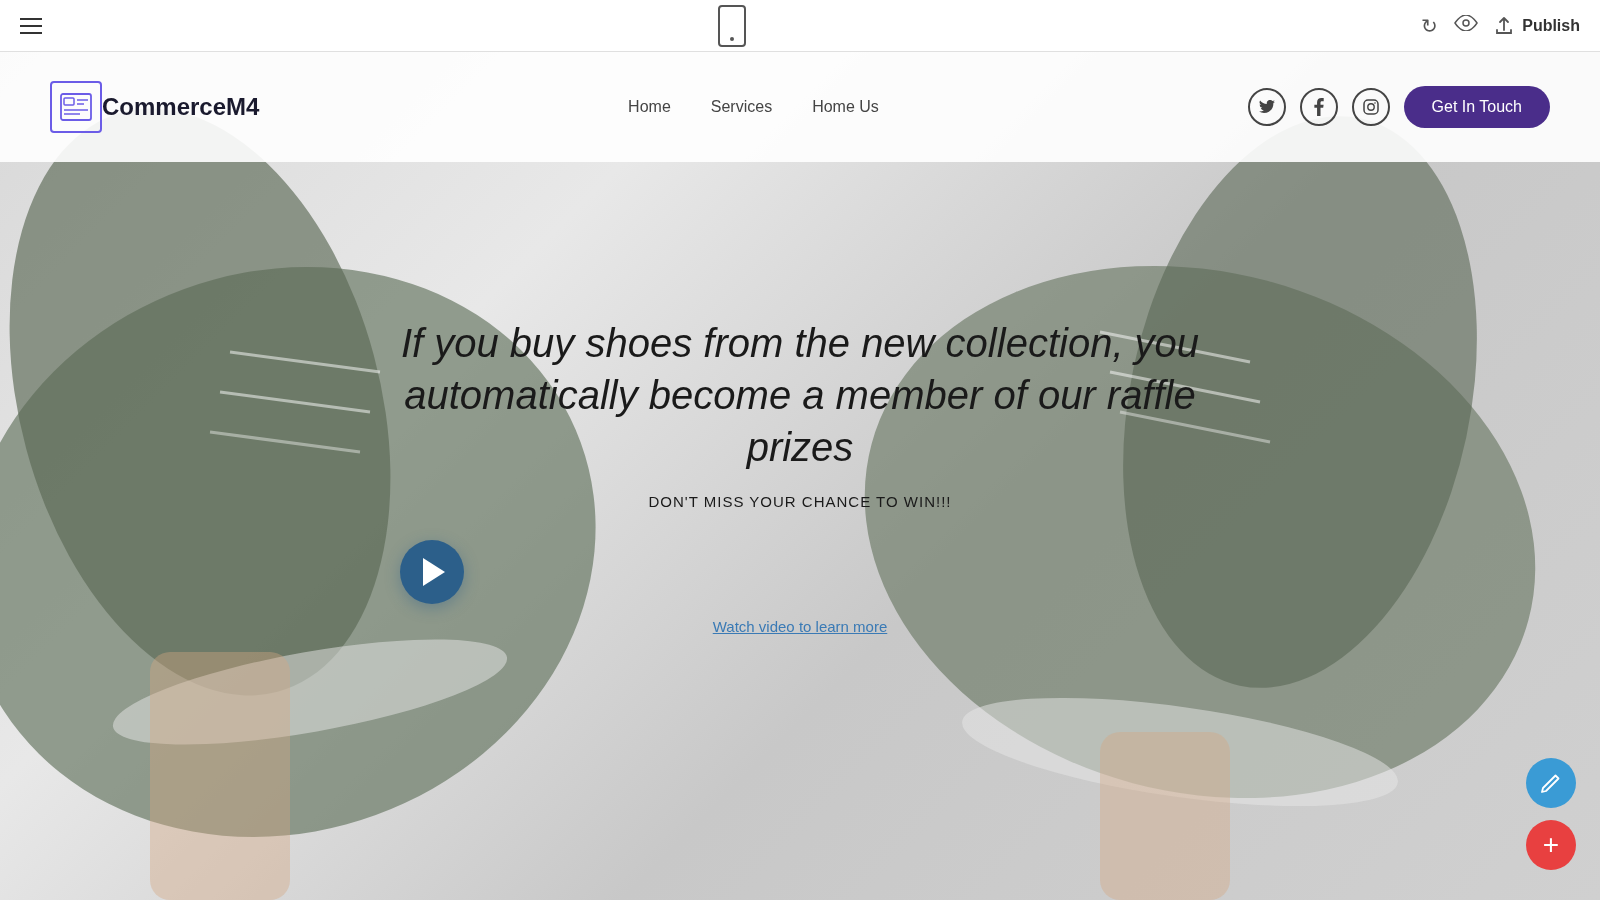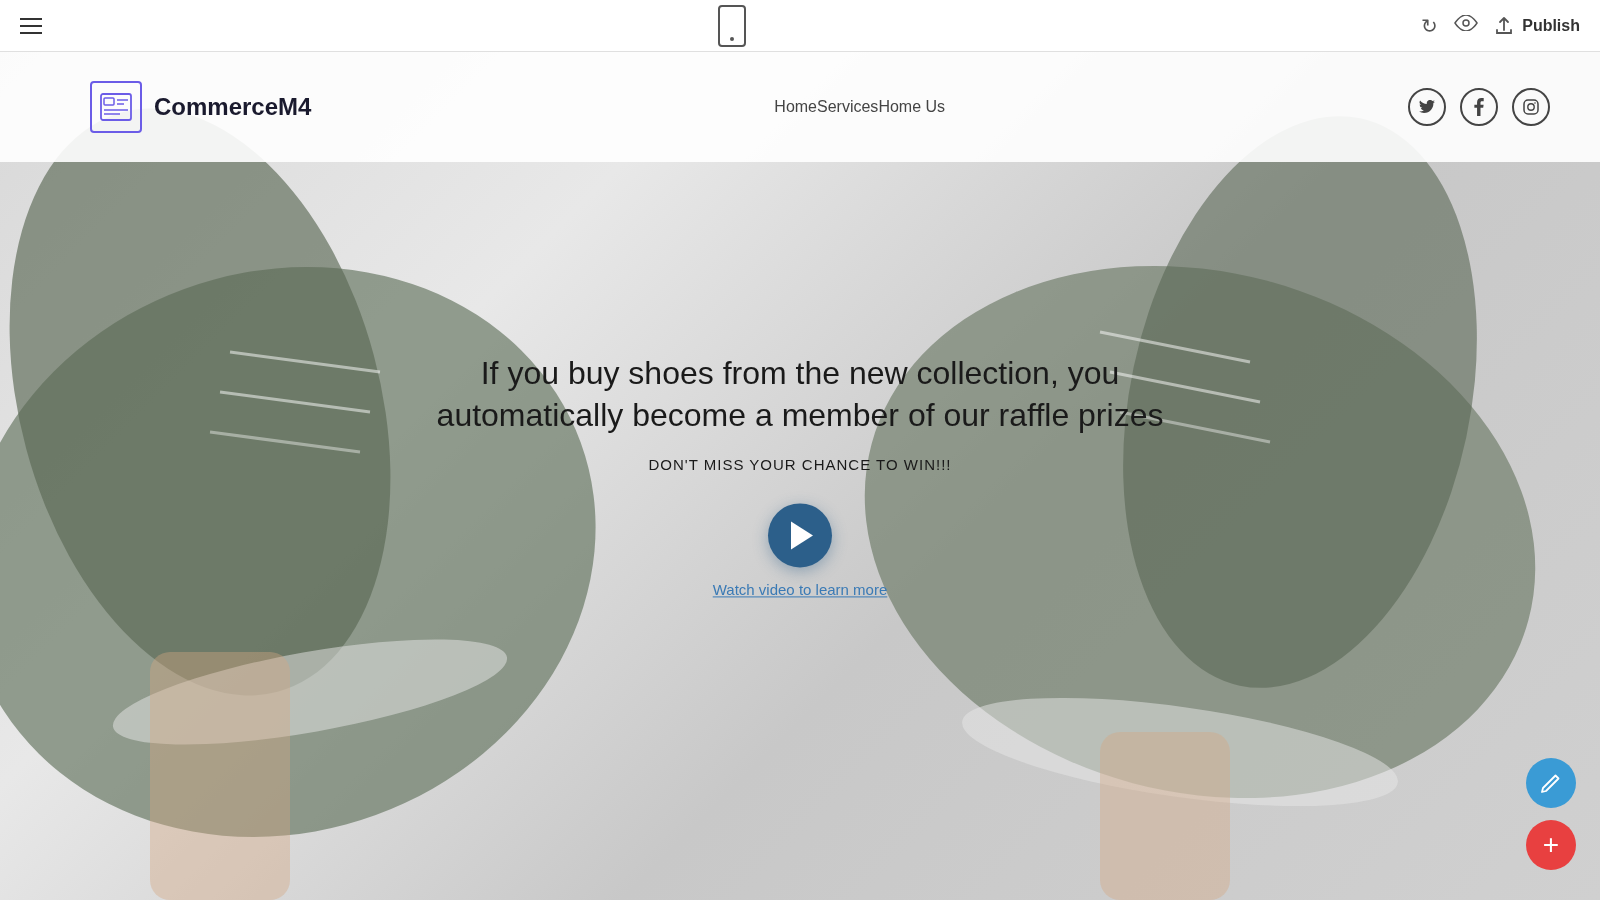--- a/index.html
+++ b/index.html
@@ -81,37 +81,37 @@
       height: 110px;
       background: rgba(255,255,255,0.9);
       display: flex;
       align-items: center;
       justify-content: space-between;
       padding: 0 50px;
       z-index: 10;
     }
 
     #site-logo {
-      display: flex; align-items: center; gap: 12px; margin-left: 40px;
+      display: flex; align-items: center; gap: 0;
     }
     .logo-icon {
       width: 52px; height: 52px;
       border: 2px solid #6b5ce7;
       border-radius: 4px;
       display: flex; align-items: center; justify-content: center;
     }
     .logo-icon svg { color: #6b5ce7; }
     .logo-text {
       font-size: 24px;
       font-weight: 600;
       color: #1a1a2e;
     }
 
     #site-nav-links {
-      display: flex; align-items: center; 
+      display: flex; align-items: center; gap: 40px;
     }
     .nav-link {
       font-size: 16px;
       color: #444;
       text-decoration: none;
       cursor: pointer;
     }
 
     #site-nav-right {
       display: flex; align-items: center; gap: 14px;
@@ -154,39 +154,39 @@
     #hero-content {
       position: absolute;
       top: 50%; left: 50%;
       transform: translate(-50%, -50%);
       text-align: center;
       z-index: 5;
       width: 800px;
     }
 
     .hero-title {
-      font-size: 32px;
+      font-size: 40px;
       font-weight: 400;
       color: #1a1a1a;
       line-height: 1.3;
       margin-bottom: 20px;
+      font-style: italic;
     }
 
     .hero-subtitle {
       font-size: 15px;
       font-weight: 400;
       color: #1a1a1a;
       letter-spacing: 1px;
       margin-bottom: 30px;
     }
 
     .play-btn-container {
       display: flex;
       flex-direction: column;
-      align-items: center;
       gap: 14px;
     }
 
     .play-btn {
       width: 64px; height: 64px;
       background: #2c5f8a;
       border-radius: 50%;
       border: none;
       cursor: pointer;
       display: flex; align-items: center; justify-content: center;
@@ -320,20 +320,21 @@
             <path d="M6.5 18V9.8h2.7l.4-3.1H6.5V4.8c0-.9.25-1.5 1.55-1.5H9.7V.12A21.3 21.3 0 0 0 7.33 0C4.78 0 3.06 1.54 3.06 4.36V6.7H.36v3.1h2.7V18H6.5z" fill="#444"></path>
           </svg>
         </div>
         <div class="social-circle">
           <svg width="16" height="16" viewBox="0 0 16 16" fill="none" xmlns="http://www.w3.org/2000/svg">
             <rect x="1" y="1" width="14" height="14" rx="4" stroke="#444" stroke-width="1.5" fill="none"></rect>
             <circle cx="8" cy="8" r="3.2" stroke="#444" stroke-width="1.4" fill="none"></circle>
             <circle cx="12" cy="4" r="0.8" fill="#444"></circle>
           </svg>
         </div>
+        <button class="get-in-touch-btn">Get In Touch</button>
       </div>
     </div>
 
     <div id="hero-content">
       <p class="hero-title">If you buy shoes from the new collection, you automatically become a member of our raffle prizes</p>
       <p class="hero-subtitle">DON'T MISS YOUR CHANCE TO WIN!!!</p>
       <div class="play-btn-container">
         <button class="play-btn">
           <div class="play-btn-inner"></div>
         </button>

